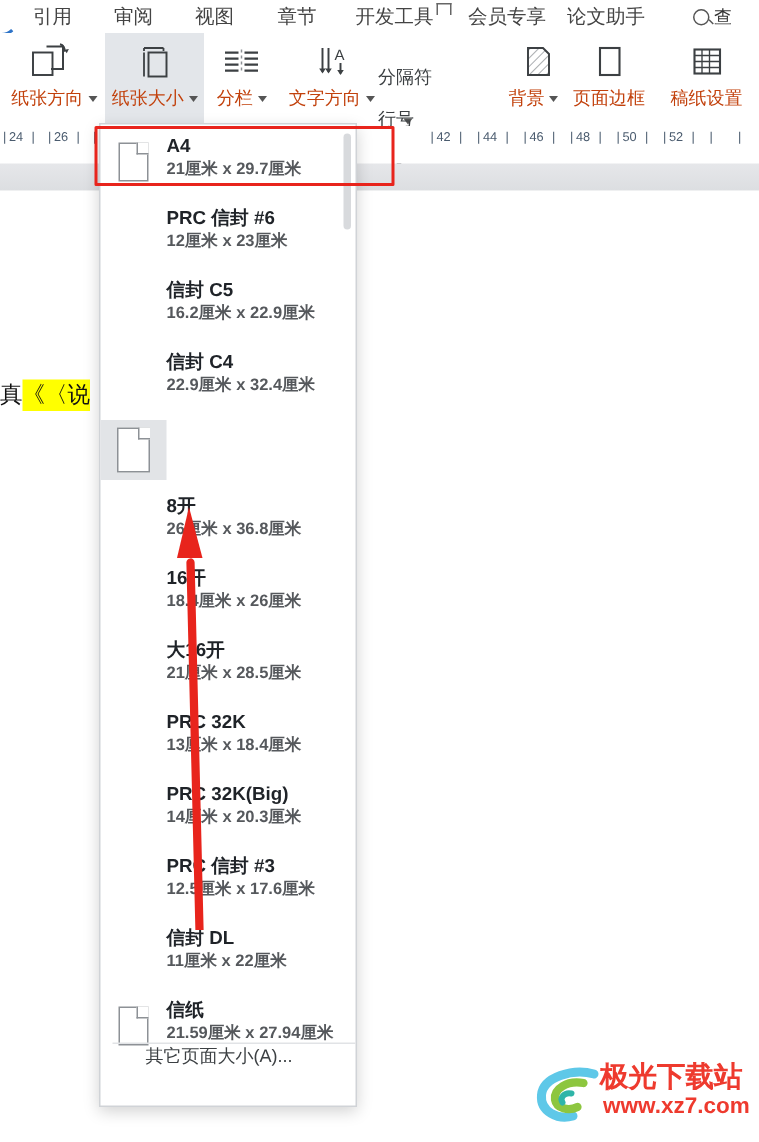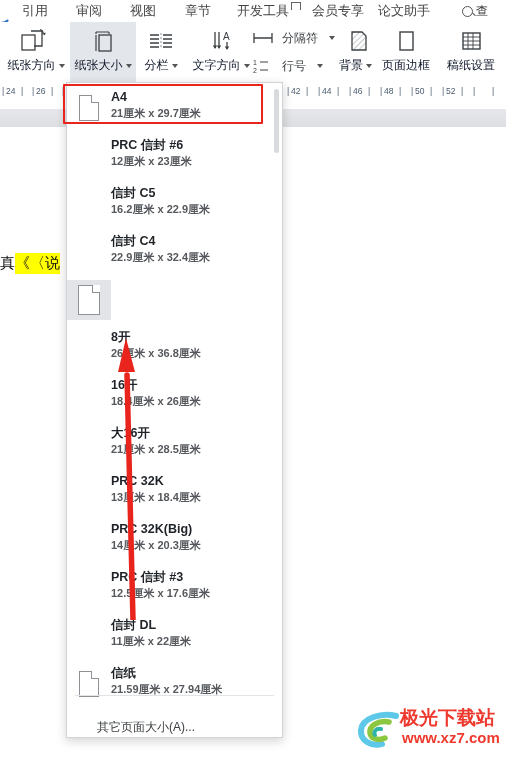--- a/index.html
+++ b/index.html
@@ -45,34 +45,34 @@
   .ribbon{
     position:absolute;left:0;top:22px;width:506px;height:62px;
     background:#ffffff;border-bottom:1px solid #e4e6e8;
   }
   .rb{
     position:absolute;top:0;height:60px;
     display:flex;flex-direction:column;align-items:center;justify-content:flex-start;
     padding-top:4px;box-sizing:border-box;
   }
   .rb .ic{height:30px;display:flex;align-items:center;justify-content:center;}
-  .rb .lbl{font-size:12px;color:#0f172a;white-space:nowrap;margin-top:1px;}
+  .rb .lbl{font-size:12px;color:#c2410c;white-space:nowrap;margin-top:1px;}
   .rb.active{background:#e3e6ea;}
   .caret{display:inline-block;margin-left:3px;border-left:3px solid transparent;border-right:3px solid transparent;border-top:4px solid #555;vertical-align:middle;}
 
   .rb-orient{left:2px;width:68px;}
   .rb-size{left:70px;width:66px;}
   .rb-col{left:137px;width:48px;}
   .rb-textdir{left:186px;width:70px;}
   .rb-stack{left:250px;width:68px;height:60px;}
   .rb-bg{left:320px;width:52px;align-items:flex-end;}
   .rb-border{left:375px;width:62px;}
   .rb-grid{left:440px;width:62px;}
 
-  .stackrow{display:flex;align-items:center;height:28px;gap:8px;padding-left:2px;}
+  .stackrow{display:flex;align-items:center;height:28px;gap:19px;padding-left:2px;flex-direction:column;}
   .stackrow .stxt{font-size:12px;color:#3c4043;white-space:nowrap;}
 
   
   .ruler{
     position:absolute;left:0;top:84px;width:506px;height:18px;
     background:#ffffff;border-bottom:1px solid #eceef0;
     font-size:8.5px;color:#4a5b6e;overflow:hidden;
   }
   .ruler .tick{position:absolute;top:2px;white-space:nowrap;letter-spacing:0px;}
 
@@ -86,21 +86,21 @@
   }
   .docline{
     position:absolute;left:0;top:121px;width:66px;height:30px;
     display:flex;align-items:center;font-size:15px;color:#111;white-space:nowrap;
     font-family:"DejaVu Sans",sans-serif;
   }
   .hl{background:#ffff00;padding:1px 0;}
 
   
   .dropdown{
-    position:absolute;left:66px;top:82px;width:217px;height:656px;
+    position:absolute;left:66px;top:82px;width:172px;height:656px;
     background:#ffffff;border:1px solid #d0d3d7;
     box-shadow:0 3px 10px rgba(0,0,0,.18);
     box-sizing:border-box;overflow:hidden;
   }
   .ddlist{position:absolute;left:0;top:0;width:215px;height:610px;}
   .dd-item{
     position:relative;display:flex;align-items:flex-start;
     height:48px;box-sizing:border-box;padding:5px 0 0 0;
   }
   .dd-icon{
@@ -116,21 +116,21 @@
     transform:rotate(0deg);
   }
   .pageglyph.big{width:22px;height:30px;}
   .dd-text{display:flex;flex-direction:column;justify-content:center;padding-top:1px;}
   .dd-name{font-size:12.5px;font-weight:bold;color:#1f2328;line-height:16px;white-space:nowrap;}
   .dd-dim{font-size:11px;color:#55585c;line-height:17px;white-space:nowrap;font-weight:bold;}
 
   .dd-sep{position:absolute;left:8px;top:612px;width:199px;height:1px;background:#e1e3e6;}
   .dd-footer{
     position:absolute;left:0;top:613px;width:215px;height:40px;
-    display:flex;align-items:flex-end;padding-left:30px;box-sizing:border-box;
+    display:flex;align-items:flex-start;padding-left:30px;box-sizing:border-box;
     font-size:12px;color:#3c4043;
   }
   .dd-scroll{
     position:absolute;right:3px;top:6px;width:5px;height:64px;
     background:#d8dadd;border-radius:3px;
   }
 
   
   .redbox{
     position:absolute;left:63px;top:84px;width:200px;height:40px;

